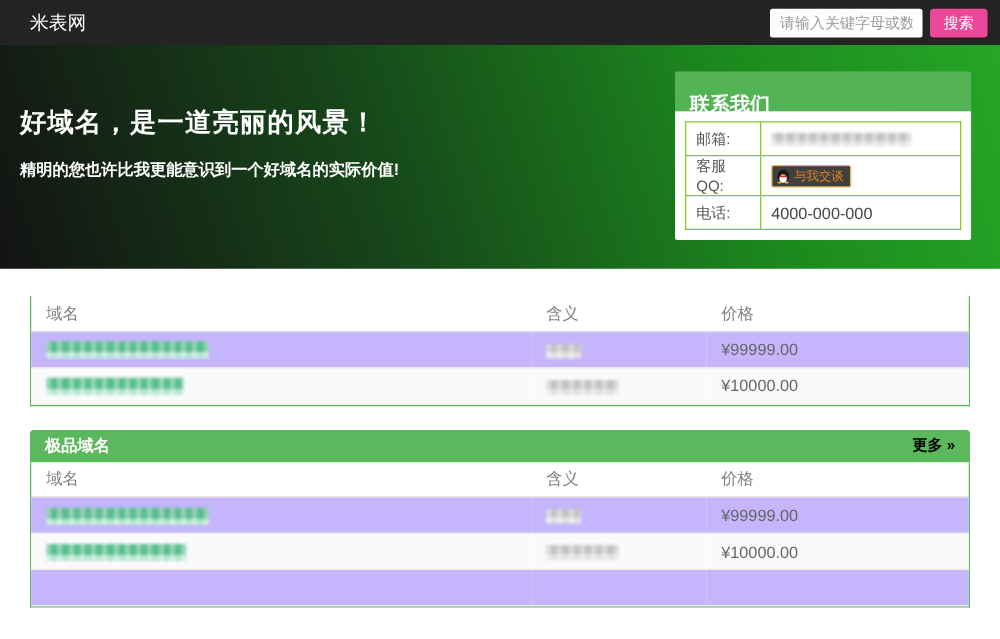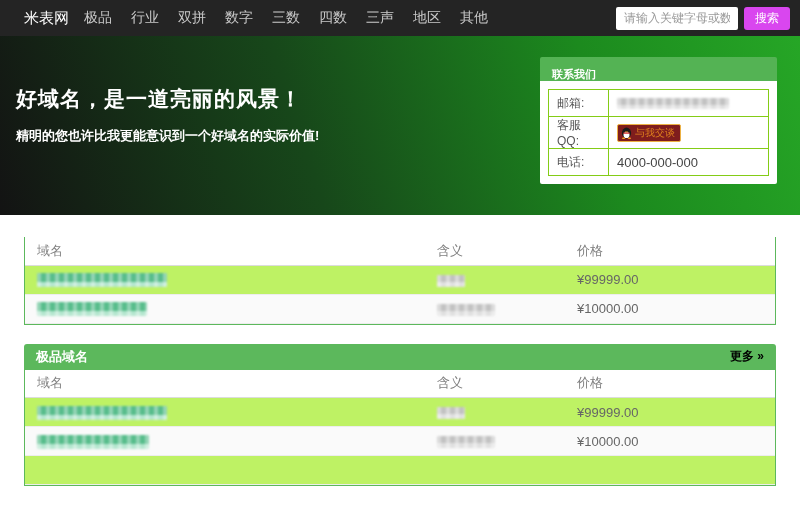--- a/index.html
+++ b/index.html
@@ -7,41 +7,41 @@
   body{font-family:"Liberation Sans","DejaVu Sans",sans-serif;background:#ffffff;}
 
   
   .navbar{height:36px;background:#242424;display:flex;align-items:center;padding-left:24px;}
   .brand{color:#ffffff;font-size:15px;margin-right:15px;text-decoration:none;cursor:pointer;}
   .nav-items{display:flex;align-items:center;}
   .nav-item{color:#c9c9c9;font-size:14px;margin-right:19px;text-decoration:none;cursor:pointer;}
   .nav-search{margin-left:auto;margin-right:10px;display:flex;align-items:center;gap:6px;}
   .search-input{width:122px;height:23px;border:0;border-radius:2px;padding:0 8px;font-size:12px;color:#333;background:#fff;outline:none;}
   .search-input::placeholder{color:#9a9a9a;}
-  .search-btn{height:23px;padding:0 11px;background:#d946ef;border:0;border-radius:3px;color:#fff;font-size:12px;cursor:pointer;}
+  .search-btn{height:23px;padding:0 11px;background:#ec4899;border:0;border-radius:3px;color:#fff;font-size:12px;cursor:pointer;}
 
   
   .hero{position:relative;height:179px;
         background:linear-gradient(72deg,#131313 0%,#17471a 38%,#1c8a1e 74%,#26a626 100%);}
   .hero-text{padding:50px 16px 0;}
   .hero-headline{color:#ffffff;font-size:21px;font-weight:bold;letter-spacing:1px;line-height:26px;}
   .hero-sub1{color:#f2f2f2;font-size:13px;margin-top:10px;}
   .hero-sub2{color:#ffffff;font-size:13px;font-weight:bold;margin-top:15px;}
 
   
   .contact-card{position:absolute;top:21px;right:23px;width:237px;border-radius:2px;overflow:hidden;}
-  .contact-header{height:24px;line-height:24px;background:#54b354;color:#fff;font-size:11px;font-weight:bold;padding:5px 12px;}
+  .contact-header{height:24px;line-height:24px;background:#54b354;color:#fff;font-size:16px;font-weight:bold;padding:16px 12px;}
   .contact-body{background:#ffffff;padding:8px;}
   .contact-table{width:100%;border-collapse:collapse;}
   .contact-table td{border:1px solid #84cc16;height:27px;font-size:12px;color:#555;padding:0 8px;background:#fff;}
   .contact-table td.c-label{width:60px;}
   .contact-table td.phone{font-size:13px;color:#444;}
 
   
-  .qq-badge{display:inline-flex;align-items:center;gap:3px;border:1px solid #ecb143;background:#7f1d1d;
+  .qq-badge{display:inline-flex;align-items:center;gap:3px;border:1px solid #ecb143;background:#404040;
             border-radius:2px;padding:1px 5px 1px 3px;font-size:10px;color:#e0831d;text-decoration:none;cursor:pointer;
             filter:blur(0.4px);}
 
   
   .redact{display:inline-block;vertical-align:middle;border-radius:1px;filter:blur(1.3px);}
   .redact.green{height:14px;
       background:repeating-linear-gradient(90deg,rgba(255,255,255,.35) 0 4px,rgba(255,255,255,0) 4px 9px),
                  linear-gradient(180deg,#58bd8c 0 9px,#b5e6cf 9px 14px);}
   .redact.gray{height:12px;
       background:repeating-linear-gradient(90deg,rgba(255,255,255,.4) 0 4px,rgba(255,255,255,0) 4px 9px),
@@ -54,40 +54,29 @@
   .panel.second{margin-top:19px;}
   .panel-header{height:26px;background:#5cb85c;border-radius:3px 3px 0 0;display:flex;align-items:center;
                 justify-content:space-between;padding:0 12px;color:#fff;}
   .panel-title{font-size:13px;font-weight:bold;}
   .panel-note{font-size:11px;color:#f0fbf0;}
   .more-link{font-size:12px;color:#000000;font-weight:bold;text-decoration:none;cursor:pointer;}
   .panel-body{background:#fff;border:1px solid #5cb85c;border-top:0;}
   table.domains{width:100%;border-collapse:collapse;table-layout:fixed;}
   table.domains th{height:28px;font-size:13px;font-weight:normal;color:#808080;text-align:left;
                    padding-left:12px;border-bottom:1px solid #dcdcdc;}
-  table.domains td{height:29px;font-size:13px;color:#666;padding-left:12px;border-bottom:1px solid #ededed;background:#bef264;}
+  table.domains td{height:29px;font-size:13px;color:#666;padding-left:12px;border-bottom:1px solid #ededed;background:#c4b5fd;}
   table.domains tbody tr:nth-child(even) td{background:#fafafa;}
   .col-domain{width:400px;} .col-meaning{width:140px;} .col-price{width:auto;}
 </style>
 </head>
 <body>
 
 <header class="navbar">
   <a class="brand">米表网</a>
-  <nav class="nav-items">
-    <a class="nav-item">极品</a>
-    <a class="nav-item">行业</a>
-    <a class="nav-item">双拼</a>
-    <a class="nav-item">数字</a>
-    <a class="nav-item">三数</a>
-    <a class="nav-item">四数</a>
-    <a class="nav-item">三声</a>
-    <a class="nav-item">地区</a>
-    <a class="nav-item">其他</a>
-  </nav>
   <div class="nav-search">
     <input class="search-input" placeholder="请输入关键字母或数字" style="">
     <button class="search-btn">搜索</button>
   </div>
 </header>
 
 <section class="hero">
   <div class="hero-text">
     <h1 class="hero-headline">好域名，是一道亮丽的风景！</h1>
     <p class="hero-sub2">精明的您也许比我更能意识到一个好域名的实际价值!</p>

